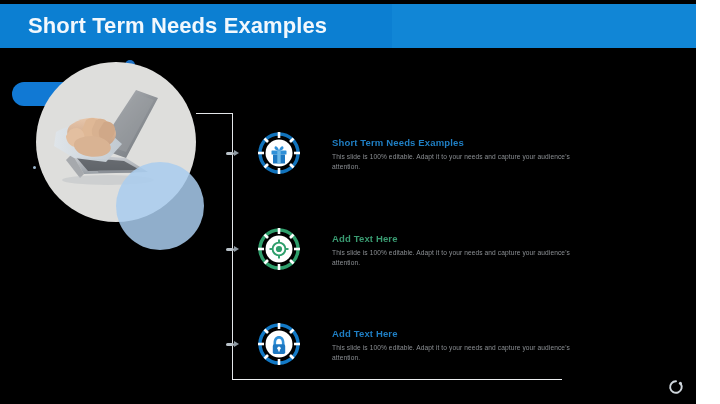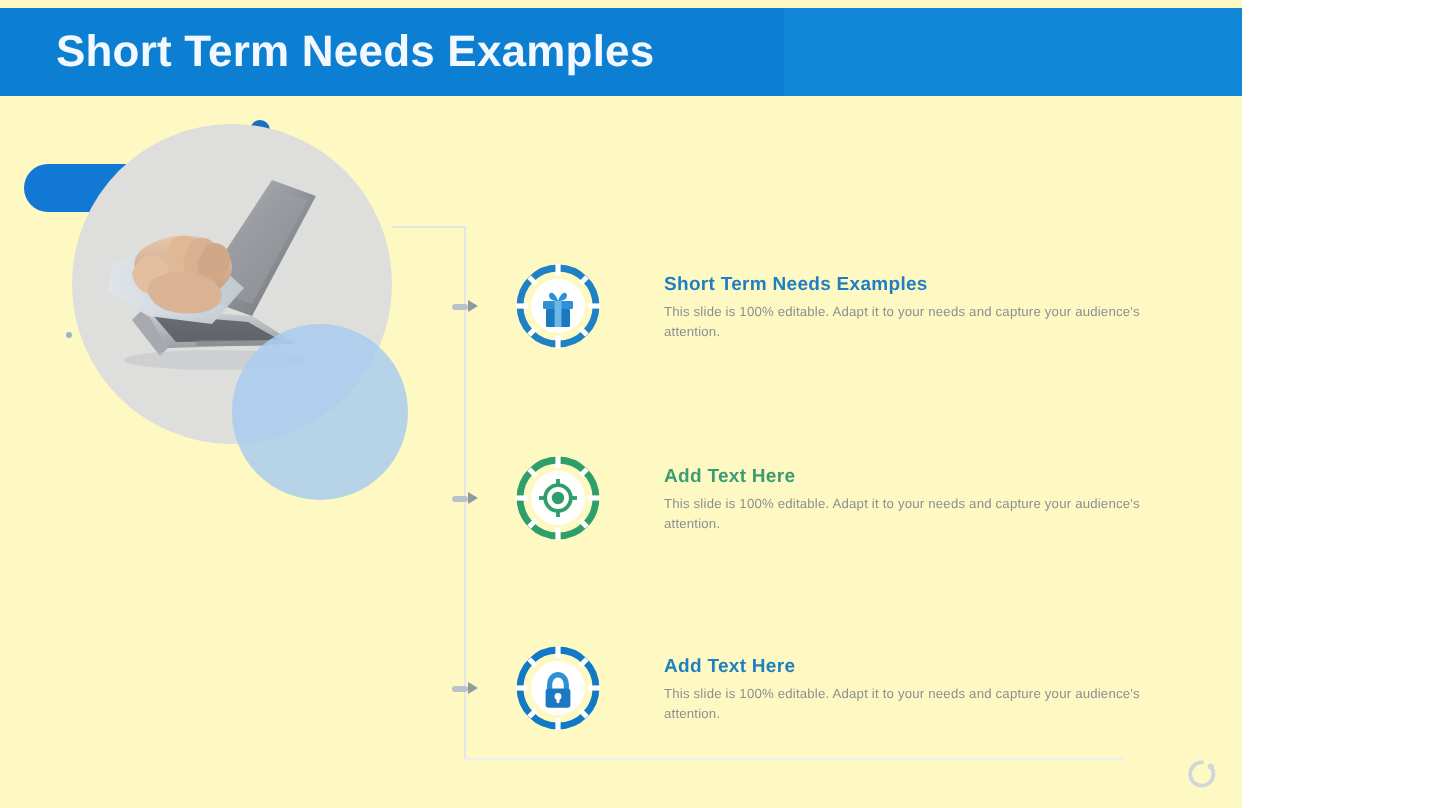--- a/index.html
+++ b/index.html
@@ -12,23 +12,23 @@
     background: #ffffff;
     font-family: "Liberation Sans", sans-serif;
     overflow: hidden;
     position: relative;
   }
 
   #slide {
     position: absolute;
     left: 0;
     top: 0;
-    width: 621px;
+    width: 696px;
     height: 404px;
-    background: #fef9c3;
+    background: #000000;
     overflow: hidden;
   }
 
   
   #title-banner {
     position: absolute;
     left: 0;
     top: 4px;
     width: 720px;
     height: 44px;

